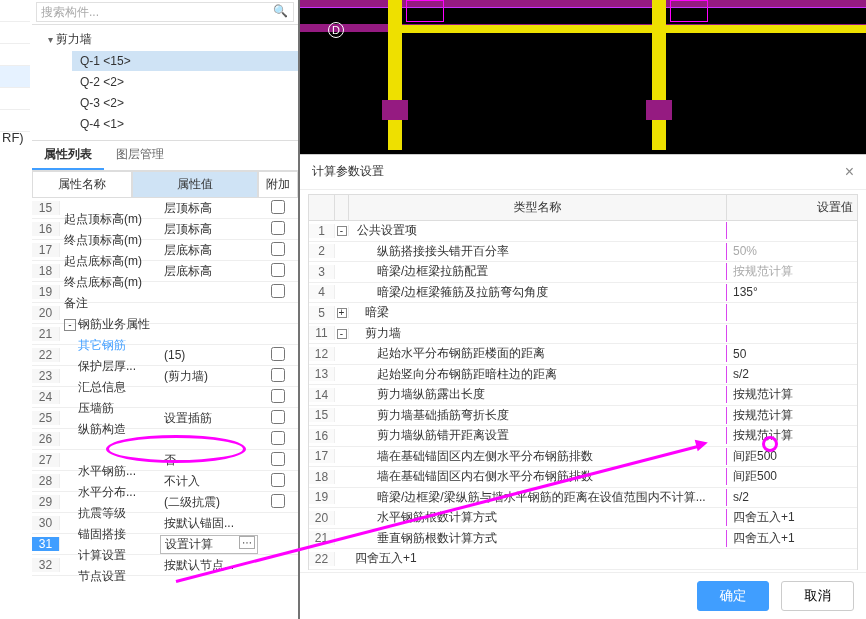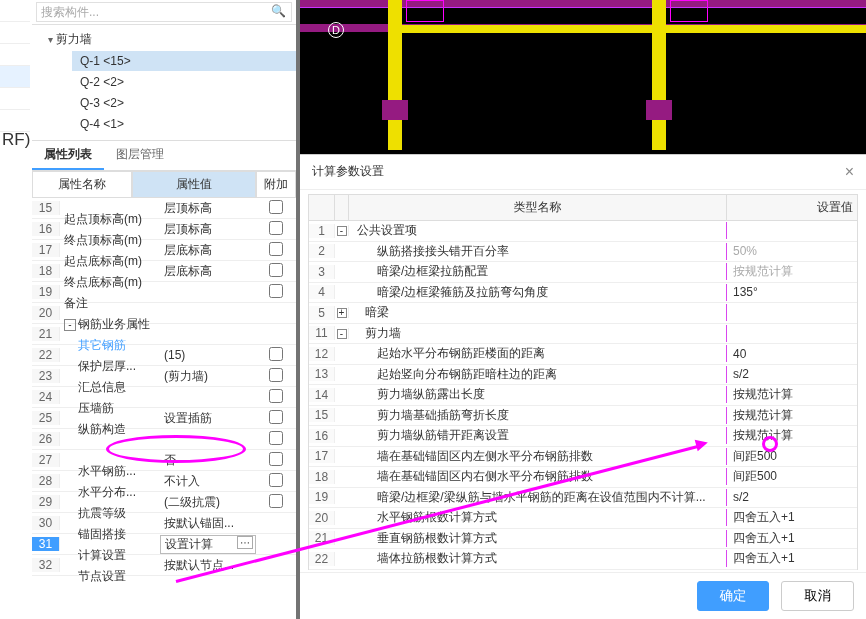--- a/index.html
+++ b/index.html
@@ -1,19 +1,19 @@
 <!DOCTYPE html>
 <html><head>
 <meta charset="utf-8">
 <style>
 * { margin: 0; padding: 0; box-sizing: border-box; }
 body { font-family: "Microsoft YaHei", sans-serif; font-size: 12px; color: #333; background: #fff; width: 866px; height: 619px; overflow: hidden; position: relative; }
 
 
-.left-panel { position: absolute; left: 32px; top: 0; width: 268px; height: 619px; border-right: 4px solid #737373; }
+.left-panel { position: absolute; left: 32px; top: 0; width: 268px; height: 619px; border-right: 2px solid #737373; }
 .vleft-strip { position: absolute; left: 0; top: 0; width: 30px; height: 619px; }
 .vleft-strip .block { height: 22px; border-bottom: 1px solid #eee; }
 .vleft-strip .blue { background: #e6f2ff; }
 
 .search-box { position: relative; padding: 2px 4px; border-bottom: 1px solid #e0e0e0; }
 .search-input { width: 100%; border: 1px solid #e0e0e0; padding: 2px 4px; font-size: 12px; color: #999; }
 .search-input::placeholder { color: #aaa; }
 .search-icon { position: absolute; right: 10px; top: 4px; color: #888; }
 
 .tree { padding: 4px 0 0 16px; }
@@ -89,21 +89,21 @@
 .dialog-footer { padding: 8px 12px; display: flex; justify-content: flex-end; gap: 12px; border-top: 1px solid #eee; }
 .btn { padding: 5px 22px; border: 1px solid #ccc; border-radius: 3px; cursor: pointer; background: #fff; }
 .btn.primary { background: #409eff; color: #fff; border-color: #409eff; }
 
 
 .anno-ellipse { position: absolute; border: 3px solid #ff00ff; border-radius: 50%; pointer-events: none; }
 .anno-circle { position: absolute; border: 3px solid #ff00ff; border-radius: 50%; pointer-events: none; }
 .anno-line { position: absolute; height: 3px; background: #ff00ff; transform-origin: left center; pointer-events: none; }
 .anno-arrowhead { position: absolute; width: 0; height: 0; border-left: 12px solid #ff00ff; border-top: 6px solid transparent; border-bottom: 6px solid transparent; pointer-events: none; }
 
-.sidelabel { position: absolute; left: 2px; font-size: 17px; color: #333; }
+.sidelabel { position: absolute; left: 2px; font-size: 13px; color: #333; }
 </style>
 </head>
 <body>
 
 <div class="vleft-strip">
   <div class="block"></div>
     <div class="block"></div>
     <div class="block"></div>
   <div class="block blue"></div>
   <div class="block"></div>
@@ -306,21 +306,21 @@
         <div class="param-row">
           <div class="c1">11</div>
           <div class="c2"><span class="box">-</span></div>
           <div class="c3 indent2">剪力墙</div>
           <div class="c4"></div>
         </div>
         <div class="param-row">
           <div class="c1">12</div>
           <div class="c2"></div>
           <div class="c3 indent1">起始水平分布钢筋距楼面的距离</div>
-          <div class="c4">40</div>
+          <div class="c4">50</div>
         </div>
         <div class="param-row">
           <div class="c1">13</div>
           <div class="c2"></div>
           <div class="c3 indent1">起始竖向分布钢筋距暗柱边的距离</div>
           <div class="c4">s/2</div>
         </div>
         <div class="param-row">
           <div class="c1">14</div>
           <div class="c2"></div>
@@ -365,21 +365,20 @@
         </div>
         <div class="param-row">
           <div class="c1">21</div>
           <div class="c2"></div>
           <div class="c3 indent1">垂直钢筋根数计算方式</div>
           <div class="c4">四舍五入+1</div>
         </div>
         <div class="param-row">
           <div class="c1">22</div>
           <div class="c2"></div>
-          <div class="c3 indent1">墙体拉筋根数计算方式</div>
           <div class="c4">四舍五入+1</div>
         </div>
       </div>
   </div>
   <div class="dialog-footer">
     <button class="btn primary">确定</button>
     <button class="btn">取消</button>
   </div>
 </div>
 

